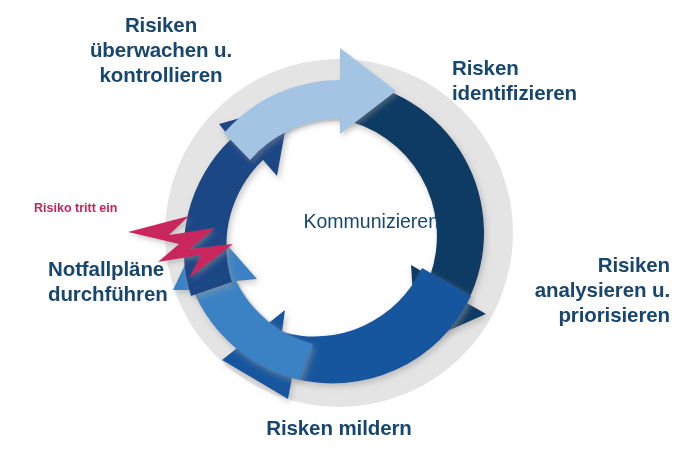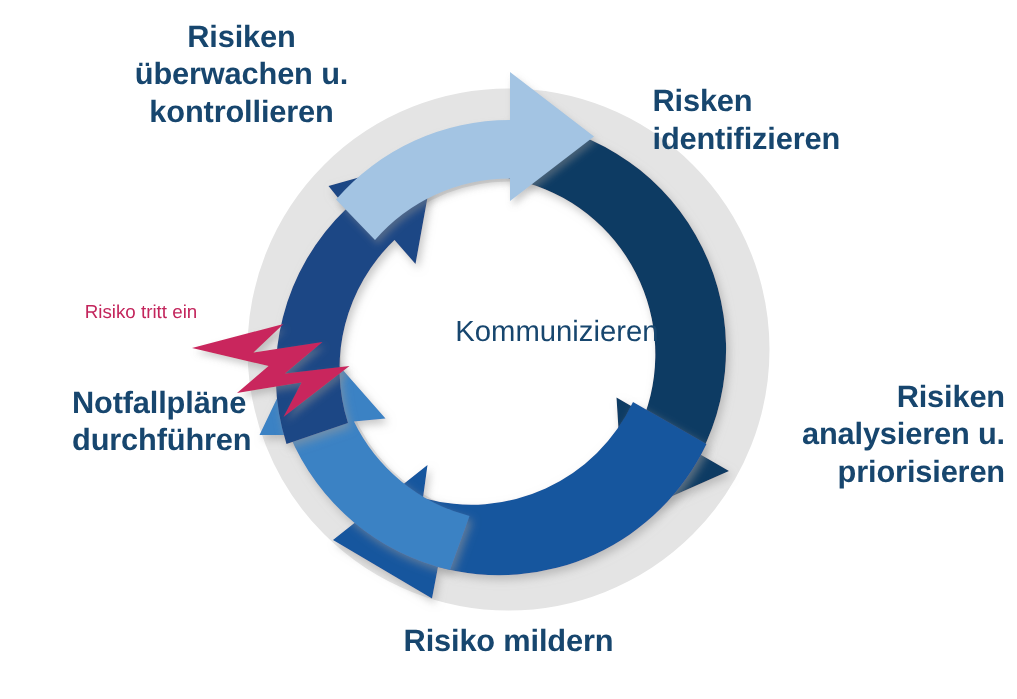--- a/index.html
+++ b/index.html
@@ -32,21 +32,21 @@
     position: absolute;
     color: #17466E;
     font-weight: bold;
     font-size: 20.5px;
     line-height: 25px;
     text-align: center;
     white-space: pre-line;
     letter-spacing: -0.1px;
   }
   #label-monitor   { left: 36px;  top: 12px;  width: 250px; }
-  #label-identify  { left: 435px; top: 55px;  width: 210px; text-align: left;}
+  #label-identify  { left: 452px; top: 55px;  width: 210px; text-align: left;}
   #label-analyze   { left: 490px; top: 252px; width: 180px; text-align: right;}
   #label-mitigate  { left: 239px; top: 415px; width: 200px; }
   #label-emergency { left: 8px;   top: 256px; width: 170px; text-align: left; margin-left: 40px;}
   #label-center {
     position: absolute;
     left: 239px;
     top: 209px;
     width: 200px;
     text-align: right;
     color: #17466E;
@@ -54,22 +54,22 @@
     font-weight: normal;
     line-height: 24px;
   }
   #label-risk-event {
     position: absolute;
     left: 34px;
     top: 200px;
     width: 120px;
     color: #C3255C;
     font-size: 12.5px;
-    font-weight: normal;
-    text-align: center;
+    font-weight: bold;
+    text-align: left;
     line-height: 16px;
   }
 </style>
 </head>
 <body>
 
 <div id="diagram-root">
 
   <svg class="cycle-svg" viewBox="0 0 678 466">
     <defs>
@@ -161,21 +161,21 @@
 überwachen u.
 kontrollieren</div>
 
   <div class="lbl" id="label-identify">Risken
 identifizieren</div>
 
   <div class="lbl" id="label-analyze">Risiken
 analysieren u.
 priorisieren</div>
 
-  <div class="lbl" id="label-mitigate">Risiko mildern</div>
+  <div class="lbl" id="label-mitigate">Risken mildern</div>
 
   <div class="lbl" id="label-emergency">Notfallpläne
 durchführen</div>
 
   <div id="label-center">Kommunizieren</div>
 
   <div id="label-risk-event">Risiko tritt ein</div>
 
 </div>
 

